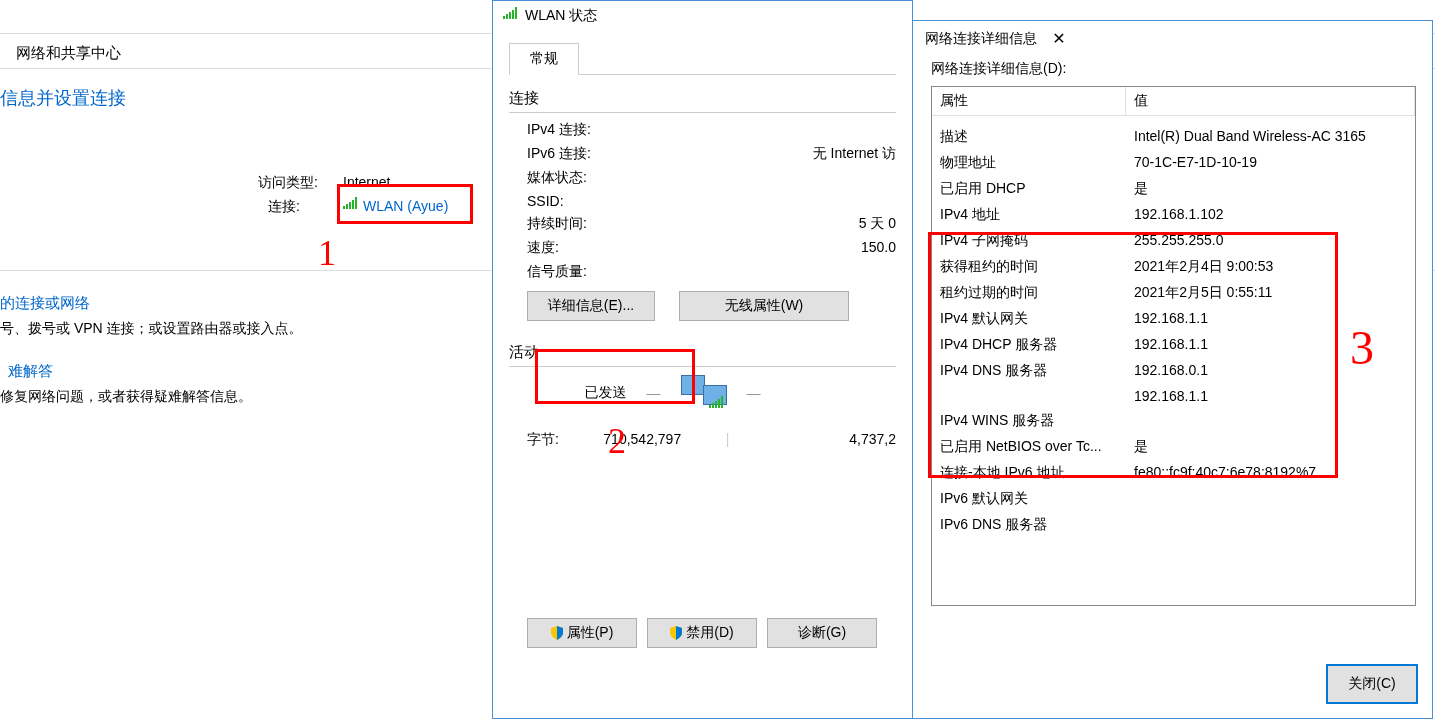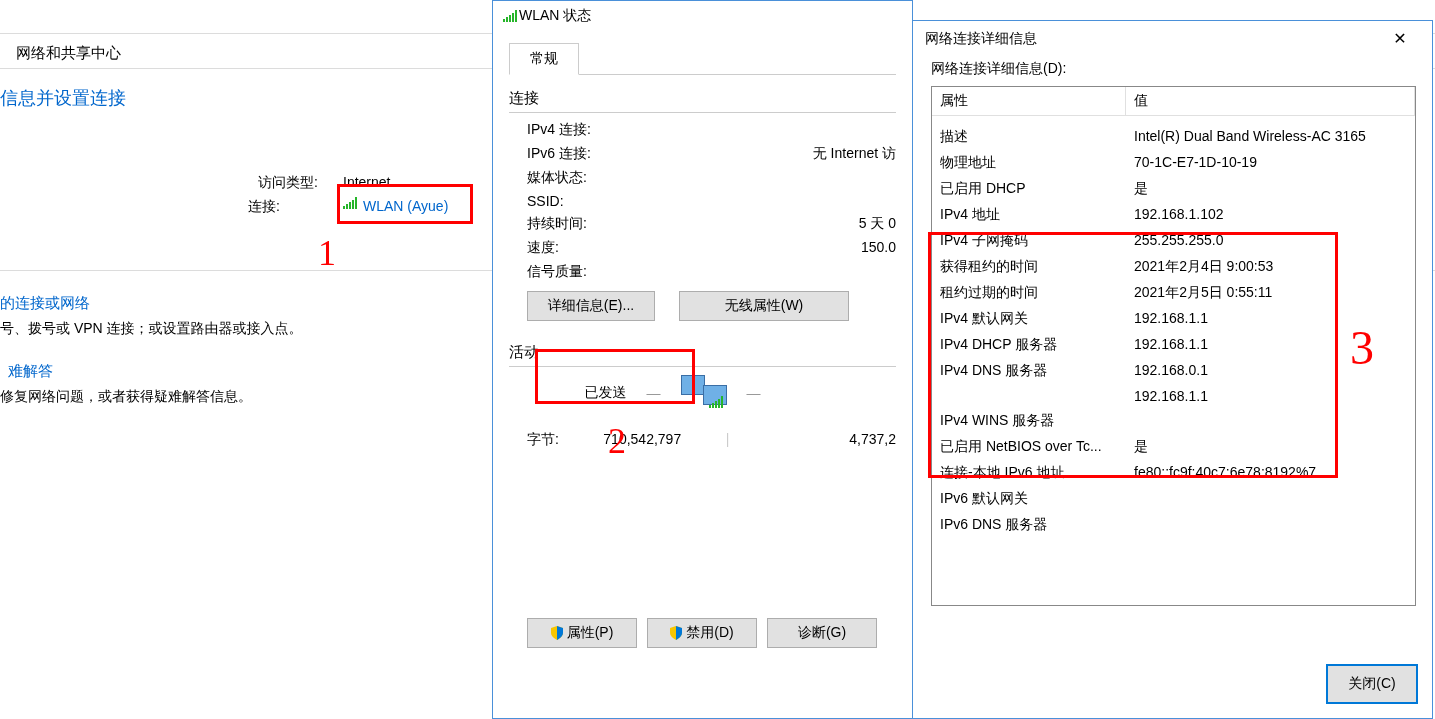--- a/index.html
+++ b/index.html
@@ -42,21 +42,22 @@
     top: 0;
     width: 421px;
     height: 719px;
     background: #ffffff;
     border: 1px solid #4a90d9;
     box-sizing: border-box;
   }
   .wlan-title {
     padding: 6px 10px 8px 10px;
     display: flex;
-    align-items: center;
+    align-items: flex-start;
+    gap: 6px;
     font-size: 14px;
   }
   .signal-icon {
     display: inline-block;
     width: 16px;
     height: 12px;
     position: relative;
   }
   .signal-icon span {
     position: absolute;
@@ -156,21 +157,21 @@
     left: 912px;
     top: 20px;
     width: 521px;
     height: 699px;
     background: #ffffff;
     border: 1px solid #4a90d9;
     box-sizing: border-box;
   }
   .details-titlebar {
     display: flex;
-    justify-content: space-between;
+    justify-content: flex-start;
     align-items: center;
     padding: 8px 10px 12px 12px;
   }
   .close-x {
     font-size: 16px;
     width: 44px;
     text-align: center;
     cursor: pointer;
   }
   .details-body {
@@ -256,21 +257,21 @@
 <div class="title-ncp">网络和共享中心</div>
 <div class="sep" style="top:68px;"></div>
 <div class="heading1">信息并设置连接</div>
 
 <div class="row" style="left:258px; top:174px; font-size:14px;">
   <span>访问类型:</span>
 </div>
 <div class="row" style="left:343px; top:174px; font-size:14px;">
   <span>Internet</span>
 </div>
-<div class="row" style="left:248px; top:198px; font-size:14px;">
+<div class="row" style="left:268px; top:198px; font-size:14px;">
   <span>连接:</span>
 </div>
 <div class="row" style="left:343px; top:196px;">
   <span class="signal-icon">
     <span class="b1"></span><span class="b2"></span><span class="b3"></span><span class="b4"></span><span class="b5"></span>
   </span>
 </div>
 <div class="row link" style="left:363px; top:198px; font-size:14px;">
   <span>WLAN (Ayue)</span>
 </div>

